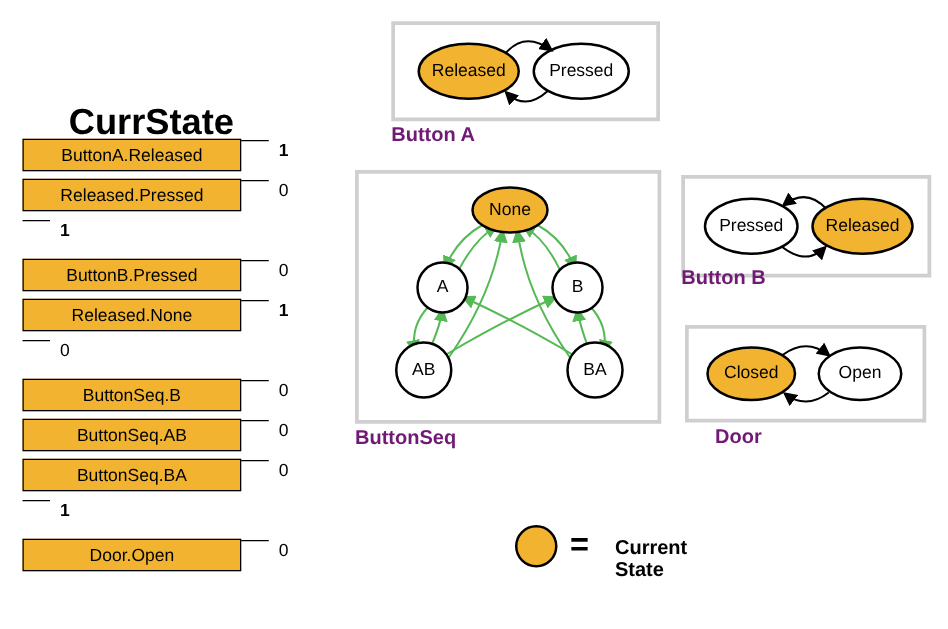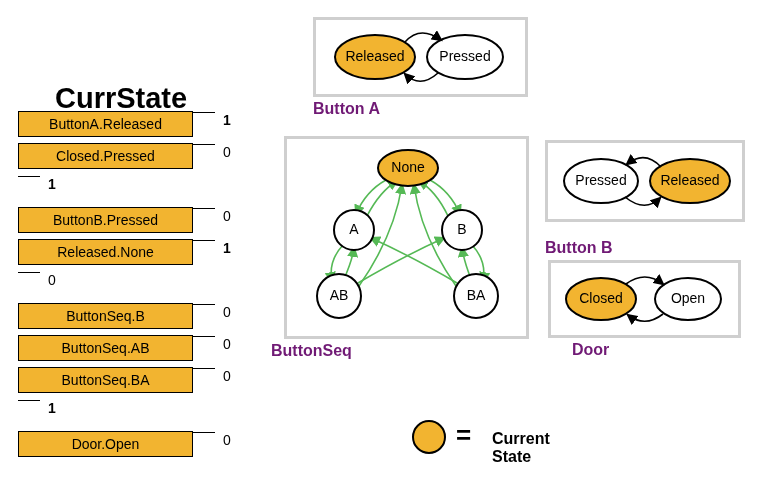--- a/index.html
+++ b/index.html
@@ -103,21 +103,21 @@
 
 <div class="table-title" style="left:55px; top:82px;">CurrState</div>
 
 <div class="state-table" style="left:18px; top:112px;" id="state-table">
     <div class="state-row">
       <div class="state-cell">ButtonA.Released</div>
       <div class="state-lead"></div>
       <div class="state-value bold">1</div>
     </div>
     <div class="state-row">
-      <div class="state-cell">Closed.Pressed</div>
+      <div class="state-cell">Released.Pressed</div>
       <div class="state-lead"></div>
       <div class="state-value">0</div>
     </div>
     <div class="state-row">
       <div class="state-lead"></div>
       <div class="state-value bold">1</div>
     </div>
     <div class="state-row">
       <div class="state-cell">ButtonB.Pressed</div>
       <div class="state-lead"></div>
@@ -181,21 +181,21 @@
       <path d="M0 0 L10 5 L0 10 z" class="arrowhead"></path>
     </marker>
   </defs>
   <ellipse class="node node-ellipse" cx="56" cy="41" rx="37" ry="22"></ellipse>
   <ellipse class="node active node-ellipse" cx="145" cy="41" rx="40" ry="22"></ellipse>
   <text class="node-label" x="56" y="41">Pressed</text>
   <text class="node-label" x="145" y="41">Released</text>
   <path class="arrow" d="M 116 27 Q 100 10 82 24" marker-end="url(#ah-b2)"></path>
   <path class="arrow" d="M 80 57 Q 100 73 115 58" marker-end="url(#ah-b2)"></path>
 </svg>
-<div class="fsm-label" style="left:545px; top:239px; width:200px;">Button B</div>
+<div class="fsm-label" style="left:545px; top:214px; width:200px;">Button B</div>
 
 <div class="fsm-box" style="left:548px; top:260px; width:193px; height:78px;"></div>
 <svg style="left:548px; top:260px;" width="193" height="78">
   <defs>
     <marker id="ah-d" viewBox="0 0 10 10" refX="8" refY="5" markerWidth="7" markerHeight="7" orient="auto-start-reverse">
       <path d="M0 0 L10 5 L0 10 z" class="arrowhead"></path>
     </marker>
   </defs>
   <ellipse class="node active node-ellipse" cx="53" cy="39" rx="35" ry="21"></ellipse>
   <ellipse class="node node-ellipse" cx="140" cy="39" rx="33" ry="21"></ellipse>
@@ -238,20 +238,20 @@
   <circle class="node" cx="70" cy="94" r="20"></circle>
   <circle class="node" cx="178" cy="94" r="20"></circle>
   <circle class="node" cx="55" cy="160" r="22"></circle>
   <circle class="node" cx="192" cy="160" r="22"></circle>
   <text class="node-label" x="124" y="32">None</text>
   <text class="node-label" x="70" y="94">A</text>
   <text class="node-label" x="178" y="94">B</text>
   <text class="node-label" x="55" y="160">AB</text>
   <text class="node-label" x="192" y="160">BA</text>
 </svg>
-<div class="fsm-label" style="left:271px; top:342px; width:245px;">ButtonSeq</div>
+<div class="fsm-label" style="left:284px; top:342px; width:245px;">ButtonSeq</div>
 
 <div class="legend-swatch" style="left:412px; top:420px; width:30px; height:30px;"></div>
 <div class="legend-eq" style="left:456px; top:420px;">=</div>
 <div class="legend-text" style="left:492px; top:418px;margin-top:12px;">
   <span>Current</span><br>
   <span>State</span>
 </div>
 
 </body></html>

